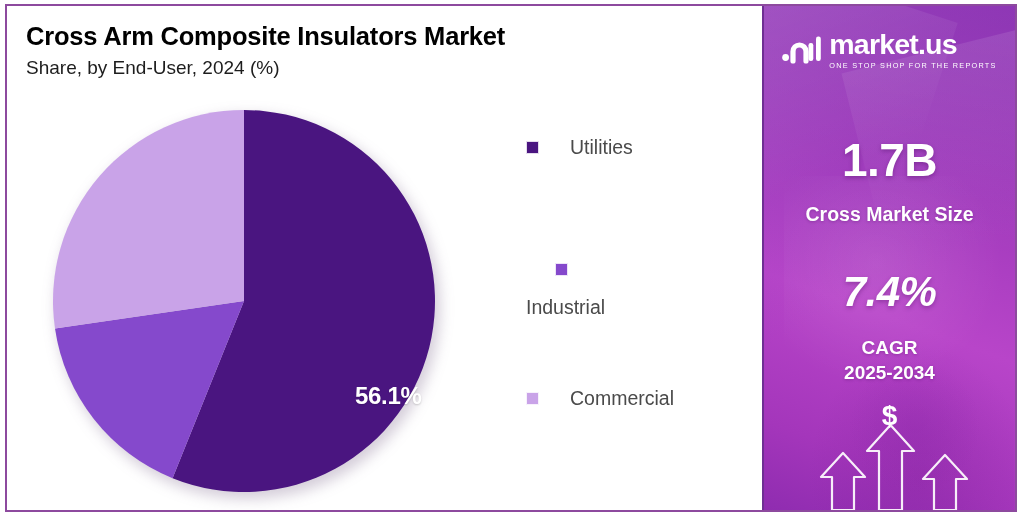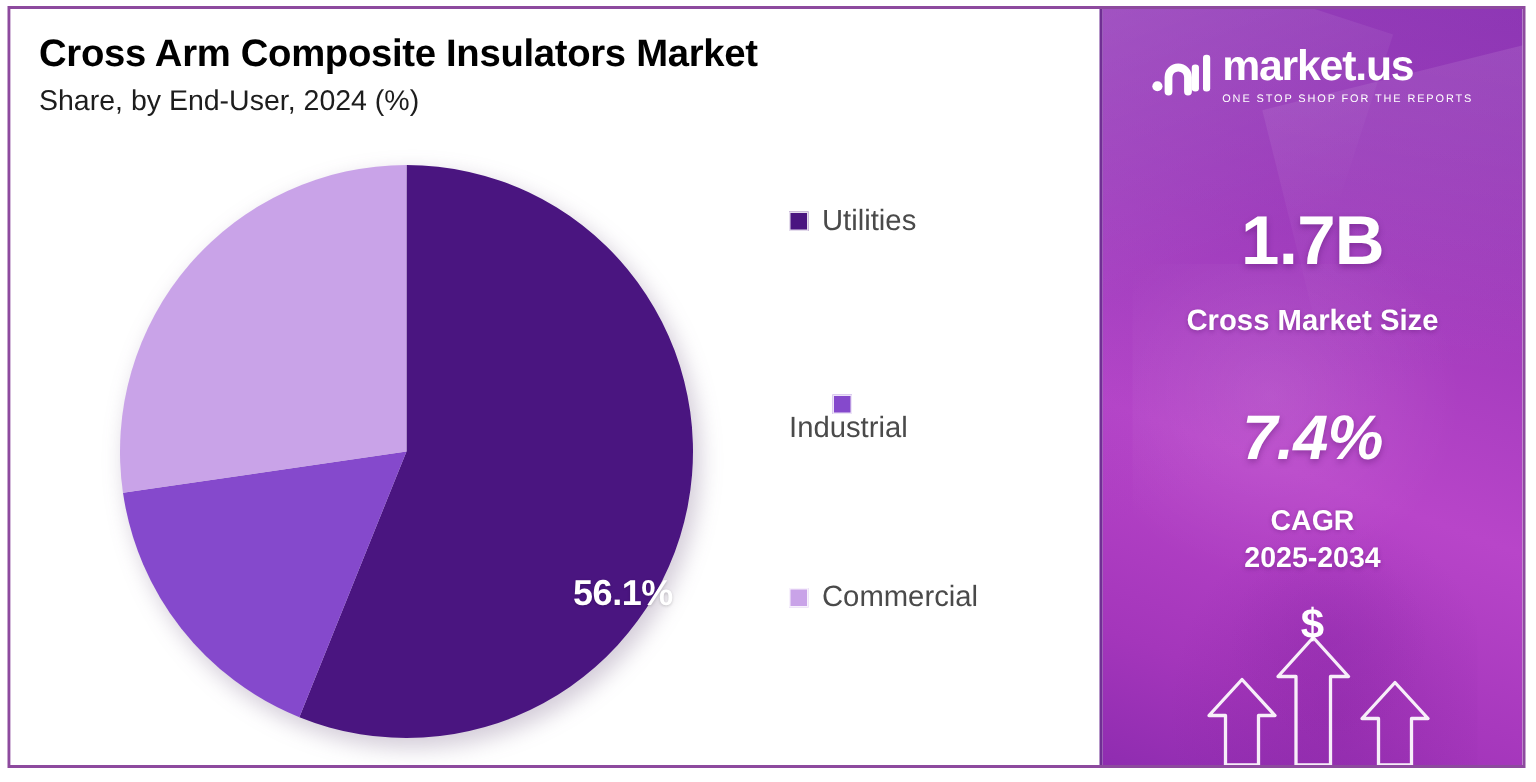--- a/index.html
+++ b/index.html
@@ -64,21 +64,21 @@
     font-weight: normal;
     color: #1d1d1d;
     line-height: 1.15;
     margin: 7px 0 0 0;
     white-space: nowrap;
   }
 
   
   .pie-wrap {
     position: absolute;
-    left: 70px;
+    left: 43px;
     top: 101px;
     width: 392px;
     height: 392px;
   }
   .pie-shadow {
     position: absolute;
     left: 6px;
     top: 8px;
     width: 384px;
     height: 384px;
@@ -111,20 +111,21 @@
     position: absolute;
     left: 519px;
     top: 120px;
     width: 210px;
   }
   .legend-item {
     position: absolute;
     display: flex;
     align-items: center;
     white-space: nowrap;
+    gap: 22px;
   }
   .legend-item.i0 { top: 12px; left: 0; }
   .legend-item.i1 { top: 137px; left: 0; flex-direction: column; }
   .legend-item.i2 { top: 263px; left: 0; }
 
   .legend-swatch {
     width: 13px;
     height: 13px;
     flex: 0 0 auto;
     margin-right: 9px;
@@ -135,21 +136,21 @@
     font-size: 19.5px;
     color: #4a4a4a;
     line-height: 1;
   }
 
   
   .brand-panel {
     position: absolute;
     right: 0;
     top: 0;
-    width: 282px;
+    width: 253px;
     height: 100%;
     overflow: hidden;
     border-left: 2px solid #6f2f93;
     box-sizing: border-box;
     background:
       linear-gradient(155deg, rgba(150,70,190,0.55) 0%, rgba(150,60,190,0.0) 55%),
       linear-gradient(200deg, #8a2fb0 0%, #a33bbd 35%, #b845c9 60%, #a436bb 85%, #8f2cb0 100%);
   }
   
   .brand-tex {

